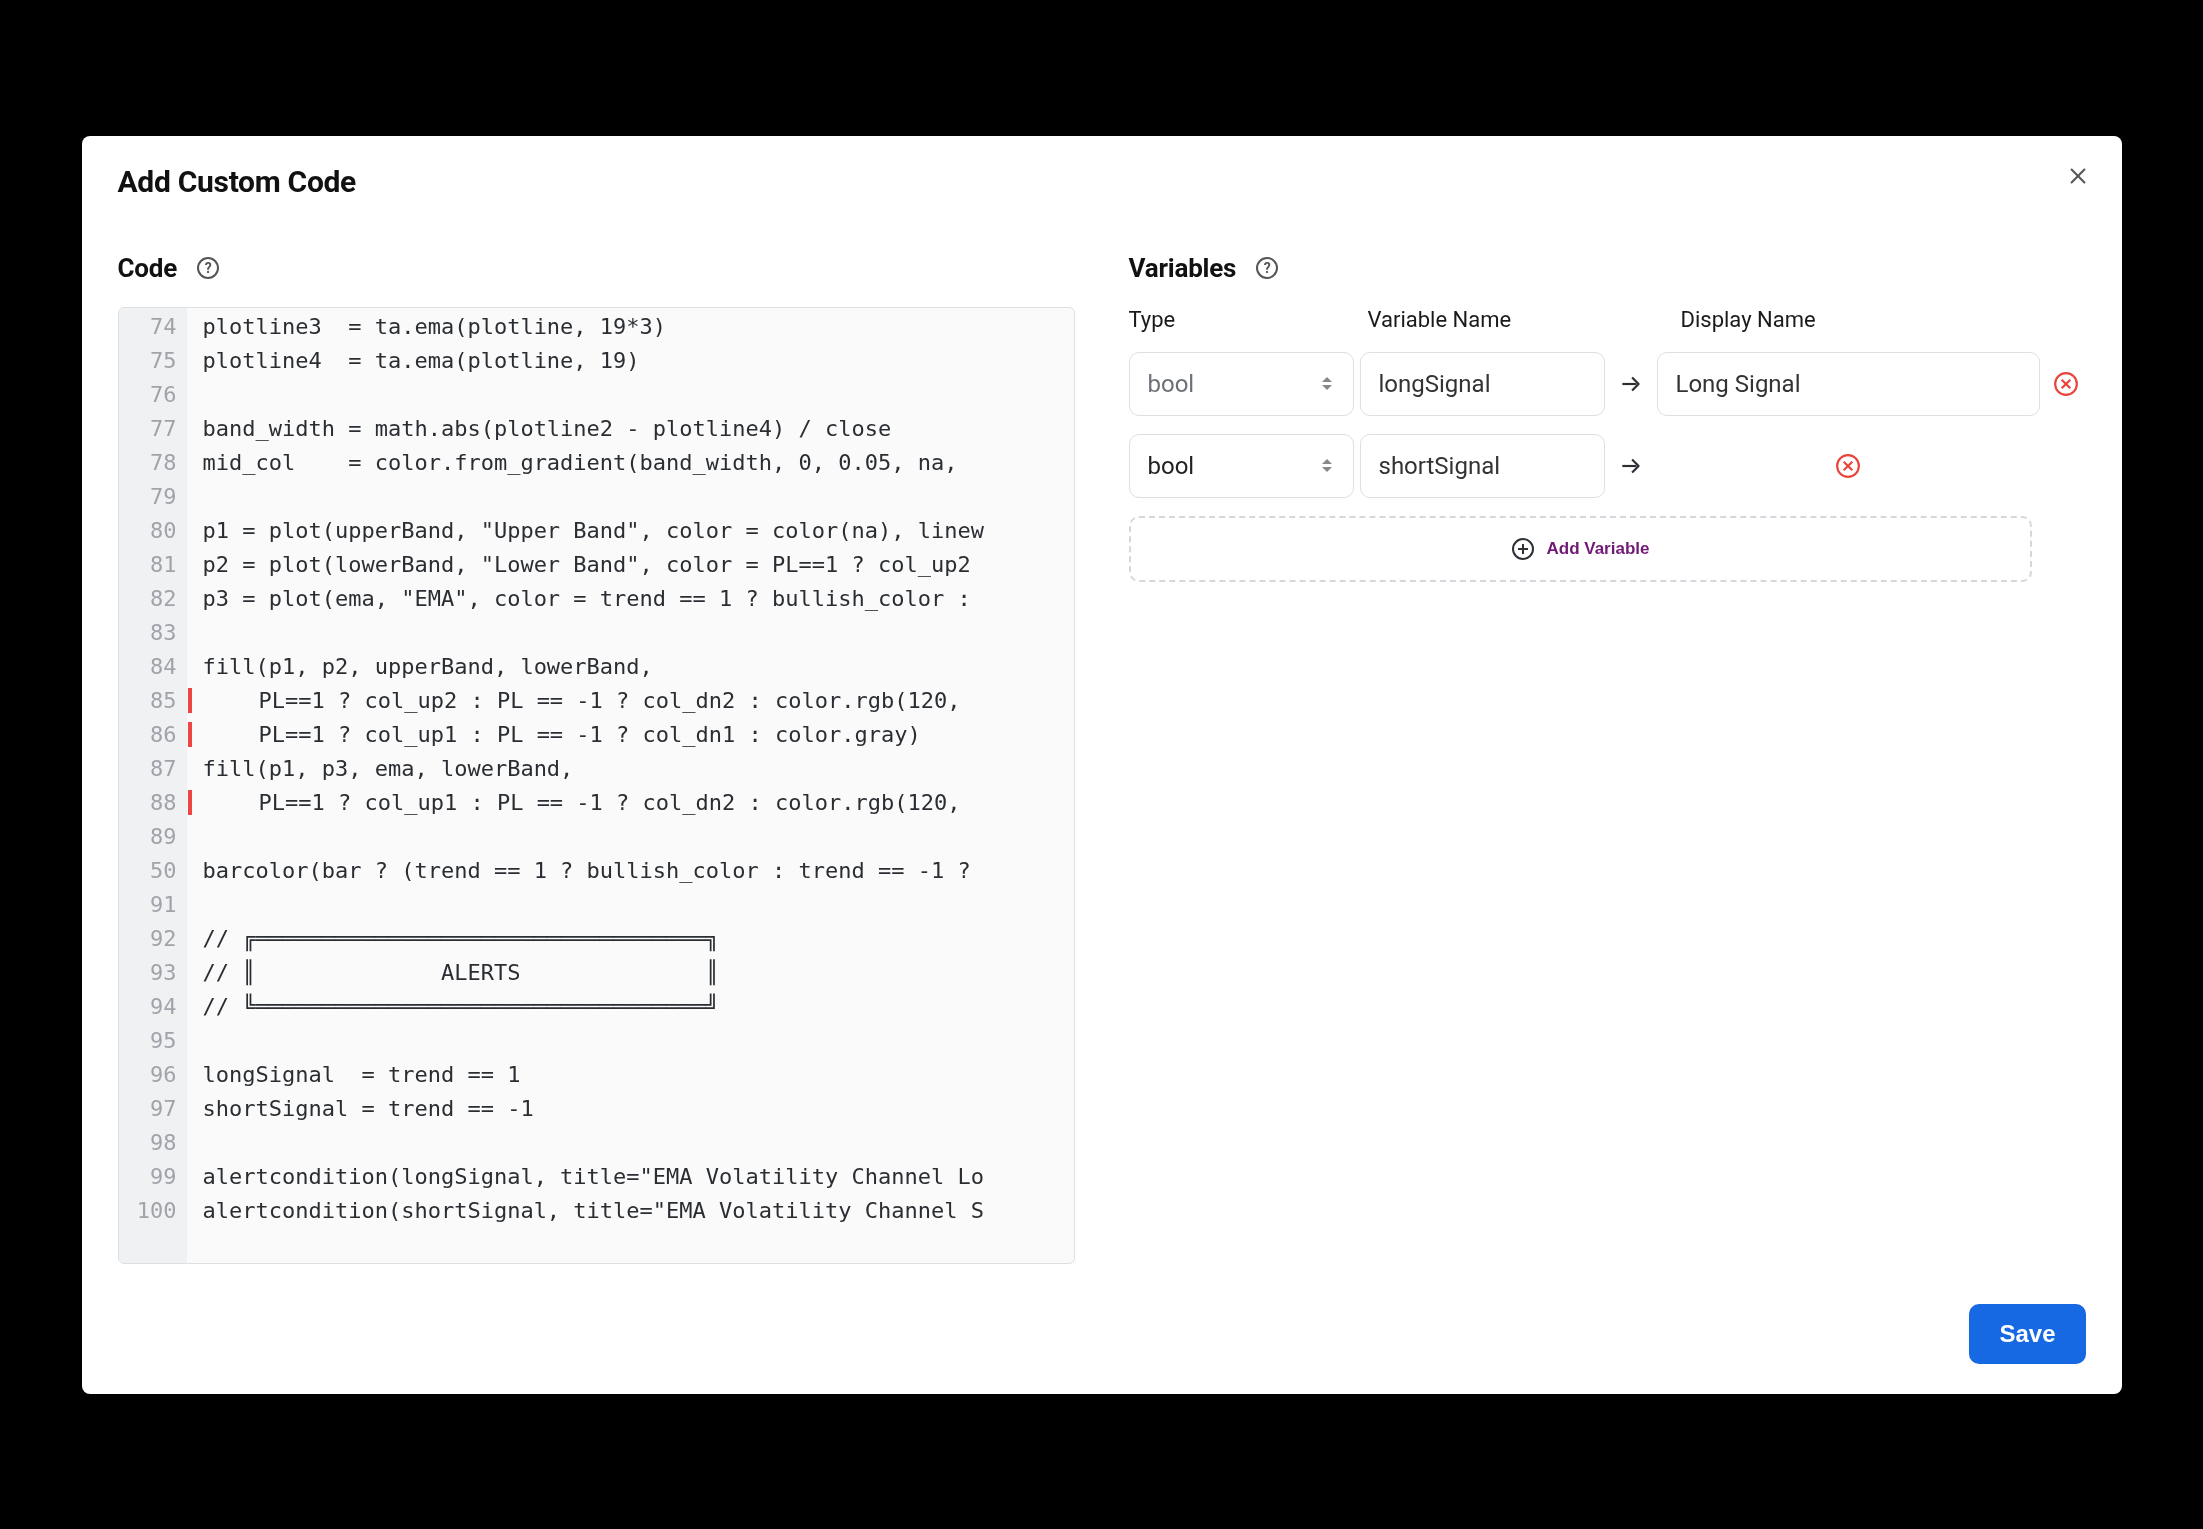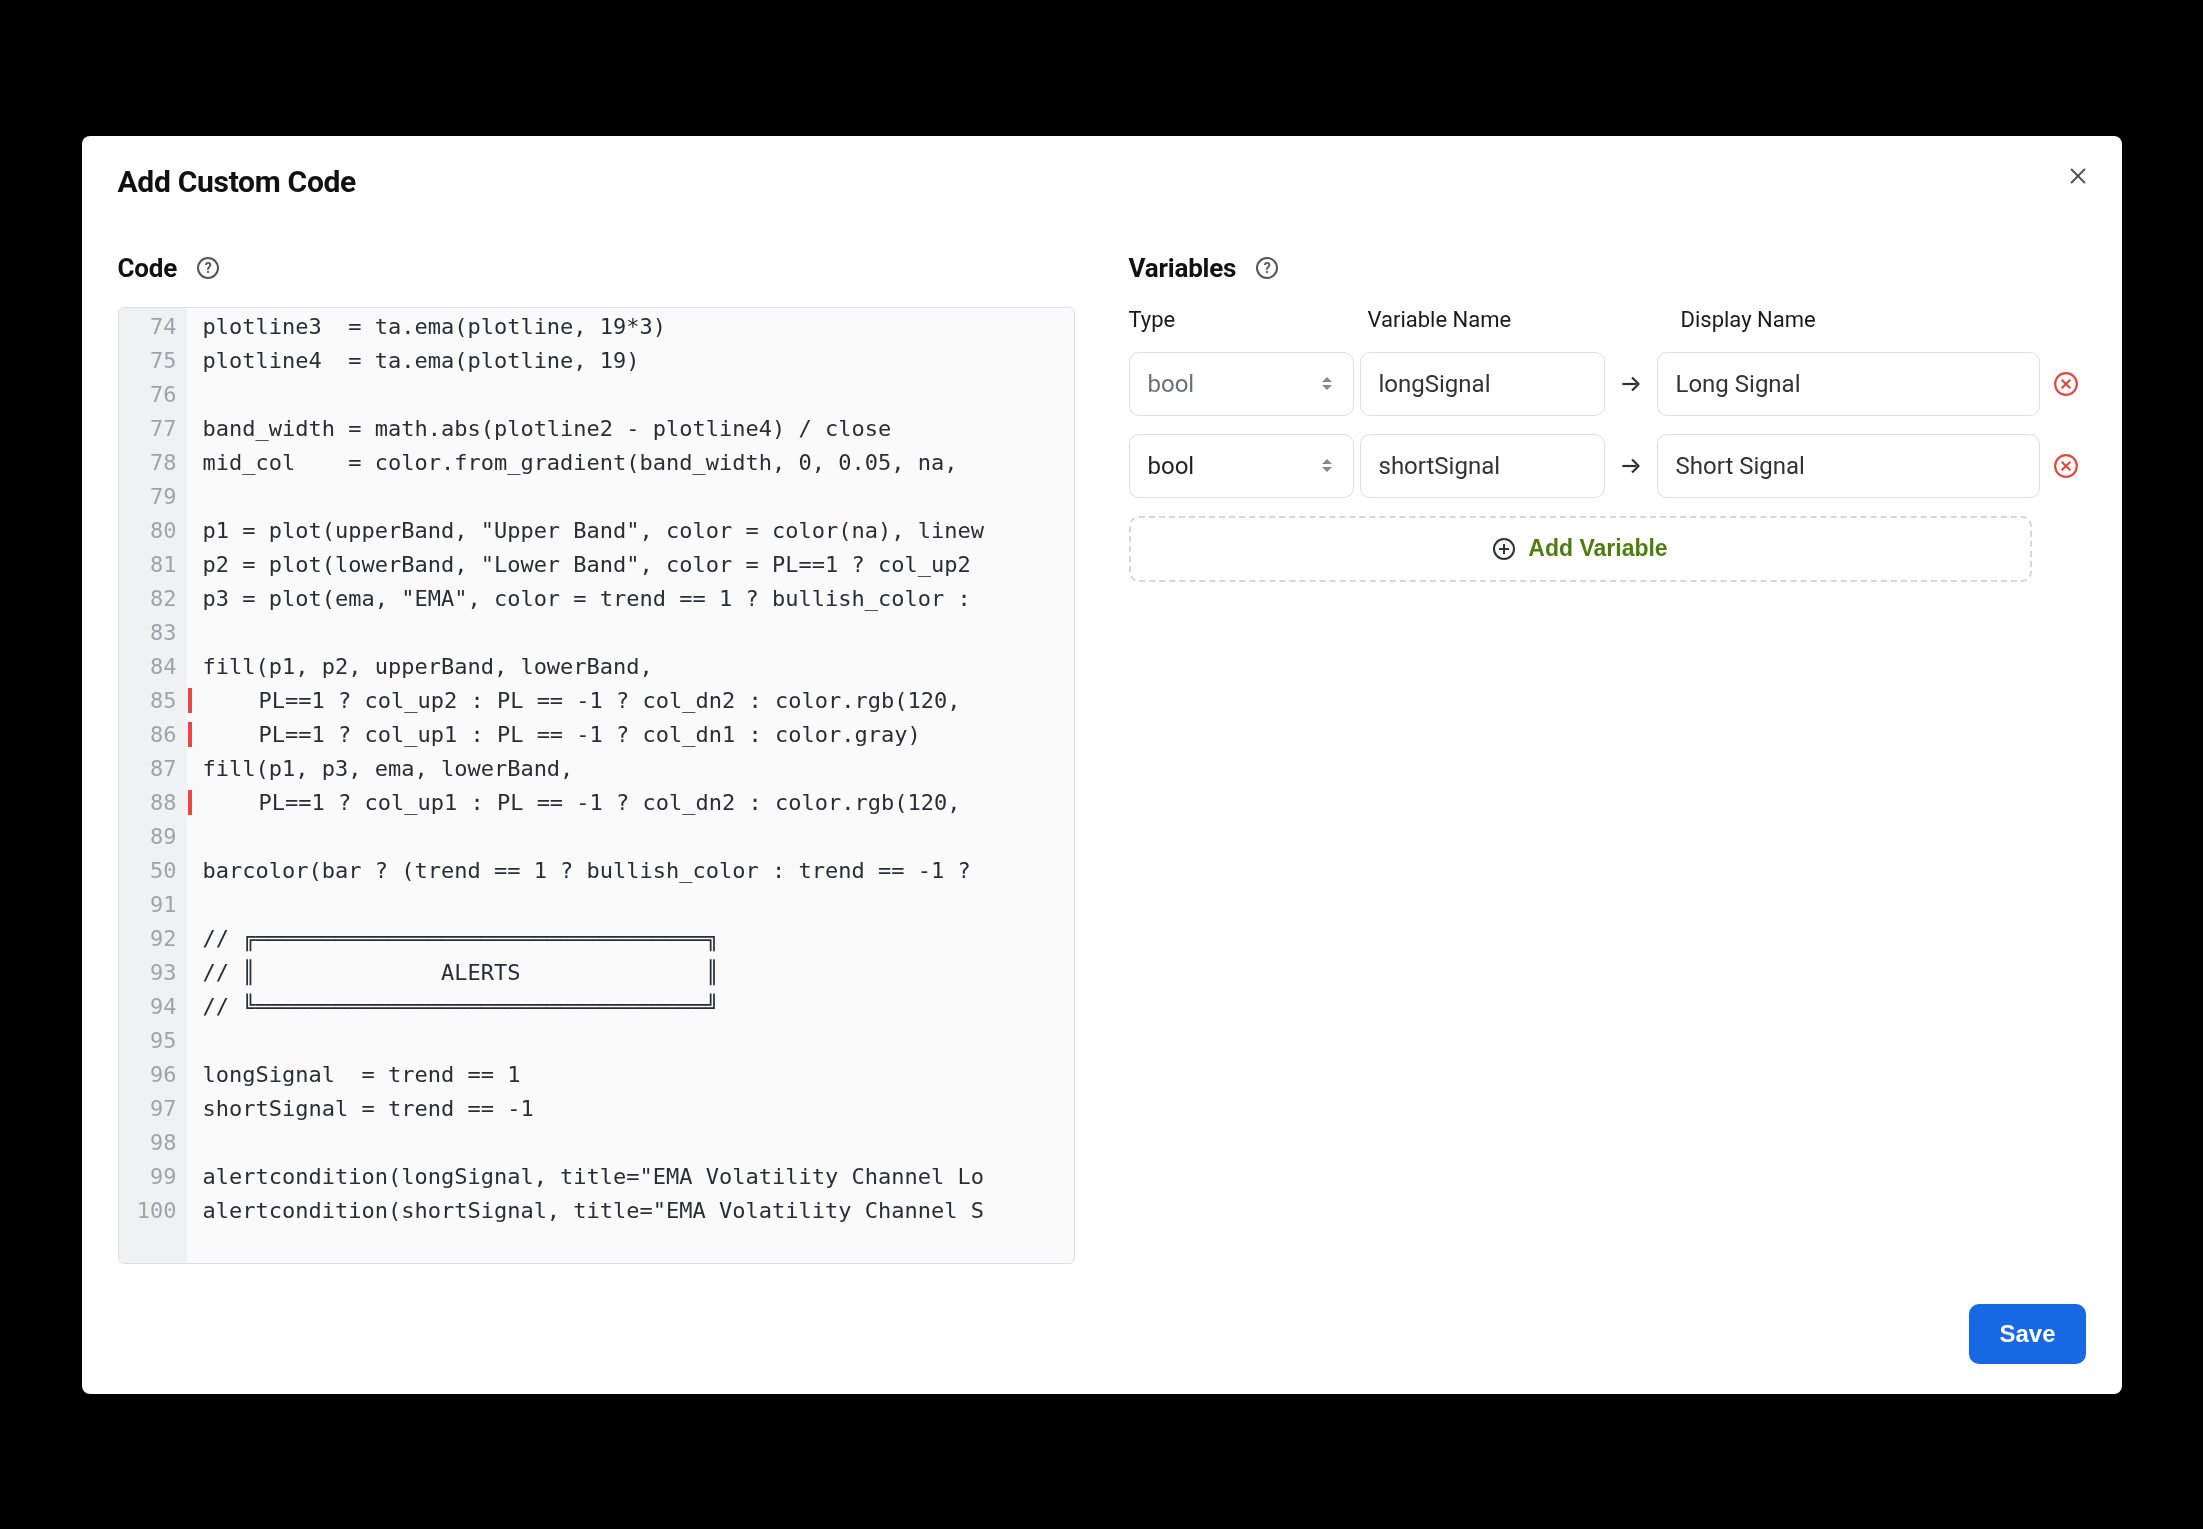--- a/index.html
+++ b/index.html
@@ -170,23 +170,23 @@
     margin-top: 6px;
     width: calc(100% - 54px);
     height: 66px;
     border: 2px dashed #d4d7db;
     border-radius: 10px;
     background: #fff;
     display: flex;
     align-items: center;
     justify-content: center;
     gap: 12px;
-    font-size: 23px;
+    font-size: 17px;
     font-weight: 600;
-    color: #4d7c0f;
+    color: #701a75;
     cursor: pointer;
     text-align: right;
   }
   .add-var-btn svg { width: 24px; height: 24px; }
 
   .footer {
     display: flex;
     justify-content: flex-end;
     margin-top: 40px;
   }
@@ -296,21 +296,20 @@
               <span>bool</span>
               <span class="select-caret"></span>
             </div>
             <div class="var-input">shortSignal</div>
             <div class="arrow-cell">
               <svg viewBox="0 0 24 24" fill="none" stroke="#2a2e33" stroke-width="2" stroke-linejoin="round">
                 <path d="M4 12h13"></path>
                 <path d="M13 6l6 6-6 6"></path>
               </svg>
             </div>
-            <div class="var-display">Short Signal</div>
             <div class="remove-cell">
               <svg viewBox="0 0 24 24" fill="none" stroke="#e8453c" stroke-width="2">
                 <circle cx="12" cy="12" r="10"></circle>
                 <line x1="8" y1="8" x2="16" y2="16"></line>
                 <line x1="16" y1="8" x2="8" y2="16"></line>
               </svg>
             </div>
           </div>
         </div>
 

